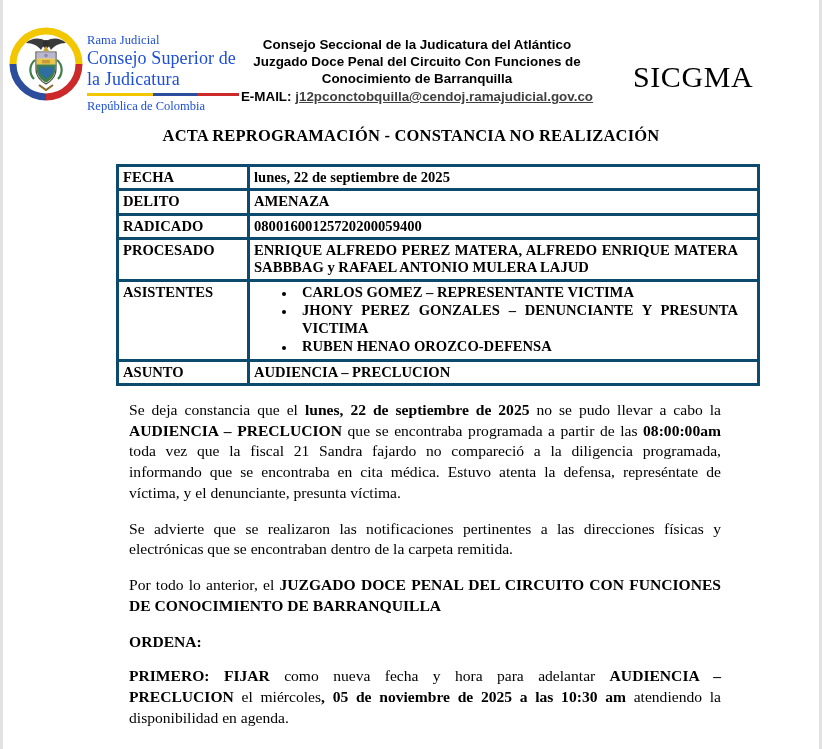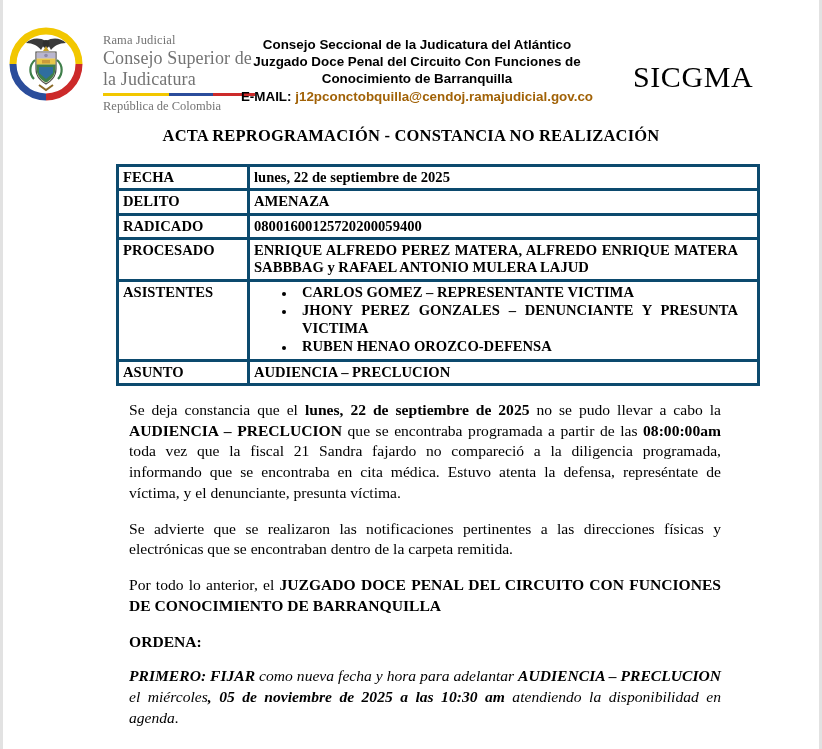--- a/index.html
+++ b/index.html
@@ -48,24 +48,24 @@
   .emblem {
     position: relative;
     width: 74px;
     height: 74px;
     flex: 0 0 74px;
     margin-top: 3px;
   }
   .emblem svg { display: block; width: 74px; height: 74px; }
 
   .logo-text {
-    margin-left: 20px;
+    margin-left: 4px;
     margin-top: 9px;
     font-family: "Liberation Serif", "DejaVu Serif", serif;
-    color: #737373;
+    color: #1d4ed8;
     line-height: 1.18;
   }
   .logo-text .l1 { font-size: 12.5px; letter-spacing: .1px; }
   .logo-text .l2 { font-size: 18px; letter-spacing: .1px; }
   .logo-rule {
     position: relative;
     width: 152px;
     height: 3px;
     margin: 3px 0 3px 0;
     display: flex;
@@ -86,21 +86,22 @@
     font-weight: bold;
     font-size: 13.4px;
     line-height: 1.27;
     color: #000;
   }
   .header-center .email-line {
     margin-top: 1px;
     font-size: 13.4px;
   }
   .header-center .email-link {
-    color: #a16207;
+    color: #404040;
+    text-decoration: underline;
     font-weight: bold;
   }
   .sicgma {
     position: absolute;
     left: 630px;
     top: 38px;
     width: 178px;
     text-align: left;
     font-family: "Liberation Serif", "DejaVu Serif", serif;
     font-size: 30px;
@@ -172,21 +173,21 @@
     top: 400px;
     width: 592px;
     font-family: "Liberation Serif", "DejaVu Serif", serif;
     font-size: 15.6px;
     line-height: 1.33;
   }
   .body-area p {
     margin: 0 0 15px 0;
     text-align: justify;
   }
-  .body-area p.last { margin-bottom: 12px; font-style: italic; }
+  .body-area p.last { margin-bottom: 12px; }
   .body-area b { font-weight: bold; }
   .ordena {
     text-align: left;
     font-weight: bold;
     margin: 0 0 14px 0 !important;
   }
 </style>
 </head>
 <body>
 

